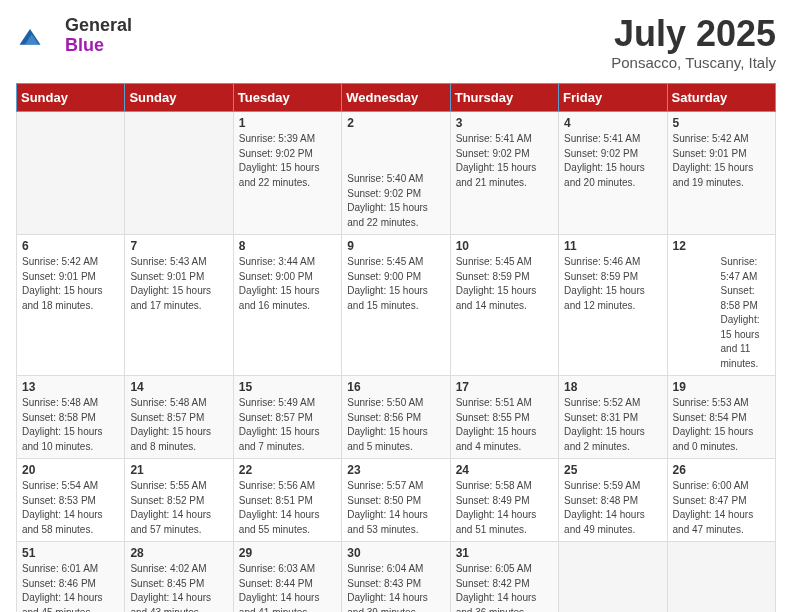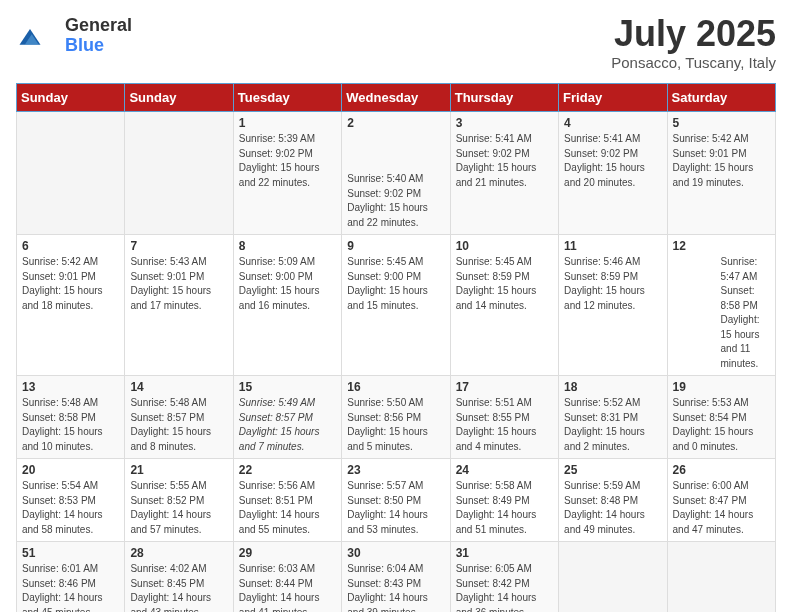--- a/index.html
+++ b/index.html
@@ -20,21 +20,21 @@
       display: flex;
       align-items: center;
       gap: 21px;
     }
     .logo-text {
       font-size: 18px;
       font-weight: bold;
       line-height: 1.1;
     }
     .logo-general { color: #333; }
-    .logo-blue { color: #3b82f6; }
+    .logo-blue { color: #a21caf; }
     .logo-icon {
       width: 28px;
       height: 28px;
     }
     .title-block {
       text-align: right;
     }
     .month-year {
       font-size: 36px;
       font-weight: bold;
@@ -166,21 +166,21 @@
 Daylight: 15 hours and 18 minutes.</div>
         </td>
         <td>
           <span class="day-num">7</span>
           <div class="day-info" style="white-space: pre-line;">Sunrise: 5:43 AM
 Sunset: 9:01 PM
 Daylight: 15 hours and 17 minutes.</div>
         </td>
         <td>
           <span class="day-num">8</span>
-          <div class="day-info" style="white-space: pre-line;">Sunrise: 5:09 AM
+          <div class="day-info" style="white-space: pre-line;">Sunrise: 3:44 AM
 Sunset: 9:00 PM
 Daylight: 15 hours and 16 minutes.</div>
         </td>
         <td>
           <span class="day-num">9</span>
           <div class="day-info" style="white-space: pre-line;">Sunrise: 5:45 AM
 Sunset: 9:00 PM
 Daylight: 15 hours and 15 minutes.</div>
         </td>
         <td>
@@ -210,21 +210,21 @@
 Daylight: 15 hours and 10 minutes.</div>
         </td>
         <td>
           <span class="day-num">14</span>
           <div class="day-info" style="white-space: pre-line;">Sunrise: 5:48 AM
 Sunset: 8:57 PM
 Daylight: 15 hours and 8 minutes.</div>
         </td>
         <td>
           <span class="day-num">15</span>
-          <div class="day-info" style="white-space: pre-line; font-style: italic;">Sunrise: 5:49 AM
+          <div class="day-info" style="white-space: pre-line;">Sunrise: 5:49 AM
 Sunset: 8:57 PM
 Daylight: 15 hours and 7 minutes.</div>
         </td>
         <td>
           <span class="day-num">16</span>
           <div class="day-info" style="white-space: pre-line;">Sunrise: 5:50 AM
 Sunset: 8:56 PM
 Daylight: 15 hours and 5 minutes.</div>
         </td>
         <td>

